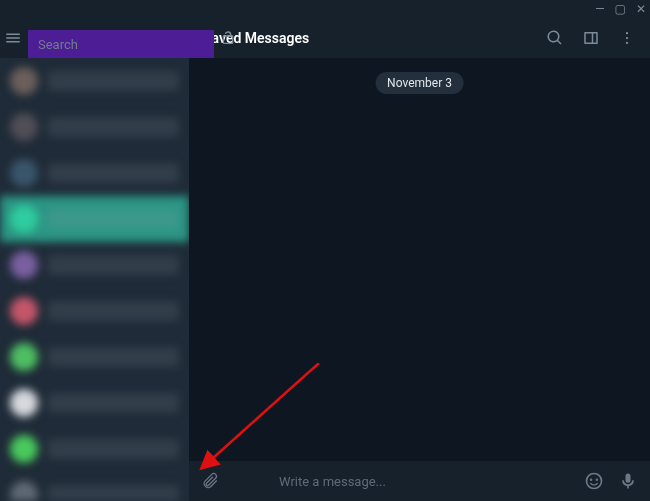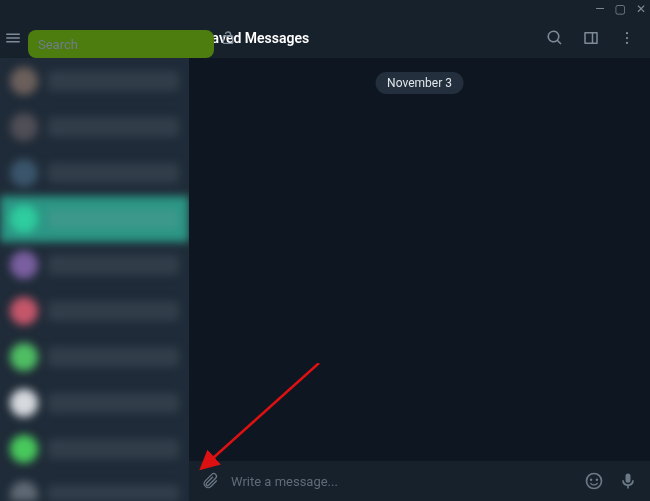--- a/index.html
+++ b/index.html
@@ -4,38 +4,38 @@
 <style>
   * { margin:0; padding:0; box-sizing:border-box; font-family:-apple-system,BlinkMacSystemFont,"Segoe UI",Roboto,sans-serif; }
   html,body { width:650px; height:501px; overflow:hidden; background:#111; }
   .app { width:650px; height:501px; display:flex; flex-direction:column; background:#17212b; color:#e9e9e9; }
   .titlebar { height:18px; background:#17212b; display:flex; justify-content:flex-end; align-items:center; padding-right:4px; gap:10px; }
   .titlebar span { color:#7d8b99; font-size:12px; line-height:1; cursor:default; }
   .body { flex:1; display:flex; min-height:0; }
   .sidebar { width:189px; background:#1f2b38; display:flex; flex-direction:column; position:relative; }
   .sb-top { height:40px; display:flex; align-items:center; padding:0 6px 0 4px; gap:6px; background:#17212b; }
   .menu-btn { width:28px; height:28px; display:flex; align-items:center; justify-content:center; color:#7d8b99; border-radius:4px; }
-  .search-wrap { flex:1; height:28px; background:#4d7c0f; border-radius:8px; display:flex; align-items:center; padding:0 10px;margin-top:12px; }
+  .search-wrap { flex:1; height:28px; background:#4c1d95; border-radius:0; display:flex; align-items:center; padding:0 10px;margin-top:12px; }
   .search-wrap input { flex:1; background:transparent; border:none; outline:none; color:#cfd6dd; font-size:13px; }
   .search-wrap input::placeholder { color:#6f7d8b; }
   .lock-btn { width:26px; height:26px; display:flex; align-items:center; justify-content:center; color:#7d8b99; }
   .chat-list { flex:1; overflow:hidden; filter:blur(4px); }
   .chat-item { height:46px; display:flex; align-items:center; padding:0 10px; gap:10px; }
   .chat-item.selected { background:#2b9684; }
   .avatar { width:28px; height:28px; border-radius:50%; flex:none; }
   .chat-text { flex:1; height:20px; background:rgba(160,170,180,0.15); border-radius:3px; }
   .main { flex:1; display:flex; flex-direction:column; background:#0e1621; min-width:0; }
   .chat-header { height:40px; background:#17212b; display:flex; align-items:center; padding:0 10px 0 14px; gap:10px; }
   .chat-title { flex:1; font-size:14px; font-weight:600; color:#fff; }
   .hdr-icon { width:26px; height:26px; display:flex; align-items:center; justify-content:center; color:#7d8b99; }
   .messages { flex:1; background:#0e1621; position:relative; overflow:hidden; }
   .date-pill { position:absolute; top:14px; left:50%; transform:translateX(-50%); background:#232f3c; color:#e1e6eb; font-size:12px; padding:4px 12px; border-radius:12px; }
   .composer { height:40px; background:#17212b; display:flex; align-items:center; padding:0 10px 0 8px; gap:10px; }
   .cmp-icon { width:24px; height:24px; display:flex; align-items:center; justify-content:center; color:#6b7886; }
-  .msg-input { flex:1; background:transparent; border:none; outline:none; color:#bef264; font-size:13px; }
+  .msg-input { flex:1; background:transparent; border:none; outline:none; color:#bef264; font-size:13px;margin-left:48px; }
   .msg-input::placeholder { color:#5e6b78; }
   .arrow { position:absolute; pointer-events:none; }
   svg { display:block; }
 </style>
 </head>
 <body>
 
 <div class="app">
   <div class="titlebar">
     <span>—</span>

